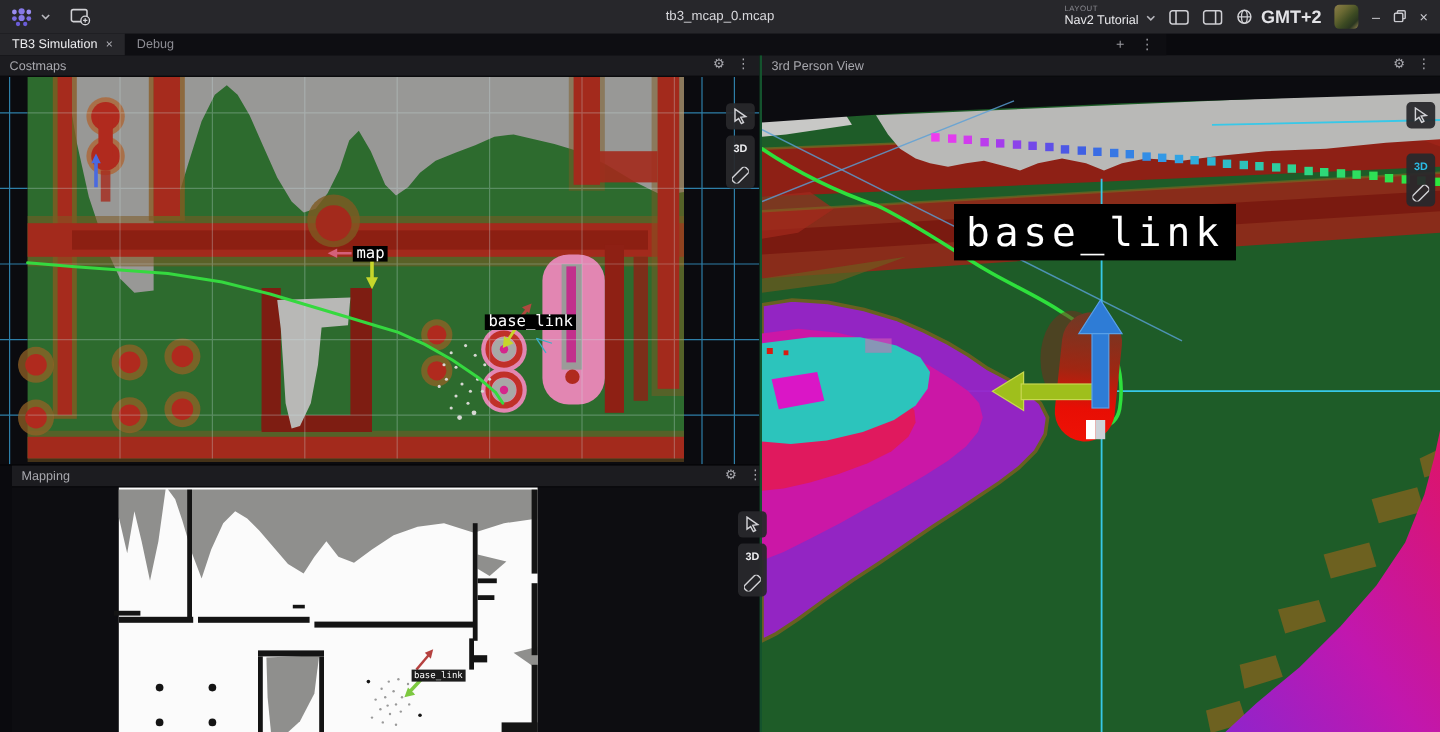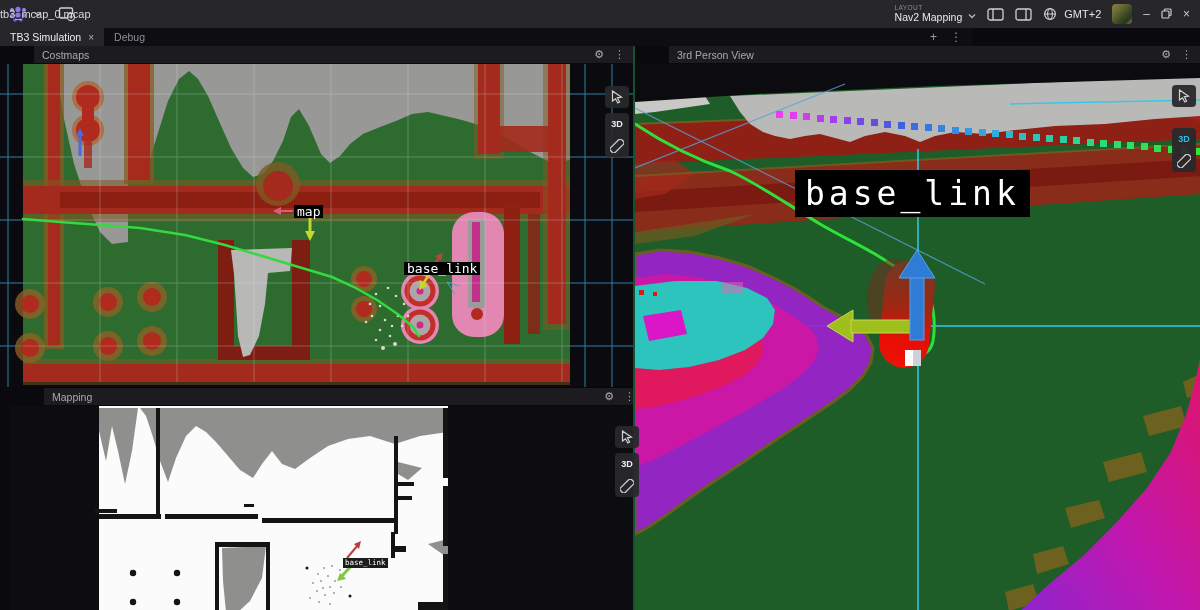--- a/index.html
+++ b/index.html
@@ -3,48 +3,48 @@
 <meta charset="utf-8">
 <style>
   html,body{margin:0;padding:0;background:#000;}
   .app{position:relative;width:1200px;height:610px;background:#0a0a0e;overflow:hidden;
        font-family:"Liberation Sans",sans-serif;-webkit-font-smoothing:antialiased;}
 
   
   .topbar{position:absolute;left:0;top:0;width:1200px;height:28px;background:#27272b;
           display:flex;align-items:center;z-index:30;}
   .tb-left{display:flex;align-items:center;gap:6px;padding-left:8px;}
-  .tb-center{position:absolute;left:0;right:0;font-size:11px;color:#d8d8dc;pointer-events:none;}
+  .tb-center{position:absolute;left:0;right:0;text-align:center;font-size:11px;color:#d8d8dc;pointer-events:none;}
   .tb-right{margin-left:auto;display:flex;align-items:center;gap:11px;padding-right:10px;z-index:2;}
   .layout-block{display:flex;flex-direction:column;line-height:1.05;align-items:flex-start;}
   .layout-label{font-size:6.5px;color:#8b8b92;letter-spacing:.4px;}
   .layout-name{font-size:10.5px;color:#e9e9ec;}
   .tb-icon{display:flex;align-items:center;justify-content:center;}
-  .tz{font-size:11px;color:#e2e2e6;font-weight:normal;}
+  .tz{font-size:15px;color:#e2e2e6;font-weight:bold;}
   .avatar{width:20px;height:20px;border-radius:4px;
           background:linear-gradient(135deg,#8c7d4a 0%,#6b6a33 30%,#3c4a22 60%,#2a3620 80%,#93834e 100%);}
   .winbtn{color:#c9c9cf;font-size:12px;line-height:1;}
 
   
   .tabbar{position:absolute;left:0;top:28px;width:972px;height:18px;background:#0e0e12;
           display:flex;align-items:stretch;z-index:29;}
   .tab{display:flex;align-items:center;gap:7px;padding:0 10px;font-size:10.5px;}
   .tab.active{background:#26262a;color:#ececef;}
   .tab.inactive{color:#8d8d94;}
   .tab-close{color:#b2b2b8;font-size:10px;}
   .tabbar-right{margin-left:auto;display:flex;align-items:center;gap:13px;padding-right:10px;
                 color:#9a9aa0;font-size:12px;}
 
   
   .panel{position:absolute;display:flex;flex-direction:column;background:#0a0a0e;}
   .p-costmaps{left:0;top:46px;width:633px;height:341px;}
   .p-mapping{left:0;top:387px;width:633px;height:223px;border-top:1px solid #060608;padding-left:10px;}
   .p-third{left:633px;top:46px;width:567px;height:577px;border-left:2px solid #14532d;box-sizing:border-box;}
   .phead{flex:0 0 17px;background:#1c1c20;display:flex;align-items:center;padding:0 8px;
-         border-bottom:1px solid #0a0a0d;margin-left:34px;}
+         border-bottom:1px solid #0a0a0d;}
   .ptitle{font-size:10.5px;color:#a8a8ae;}
   .psp{flex:1;}
   .hicon{color:#a8a8ae;font-size:11px;line-height:1;margin-left:10px;}
   .pcontent{position:relative;flex:1;overflow:hidden;background:#0a0a0e;}
   .scene{position:absolute;left:0;top:0;}
 
   
   .pane-toolbar{position:absolute;right:4px;top:10px;display:flex;flex-direction:column;gap:5px;
                 align-items:center;z-index:5;margin-top:12px;}
   .tbtn{width:24px;height:22px;background:rgba(40,40,44,.94);border:none;border-radius:4px;
@@ -94,21 +94,21 @@
         </svg>
       </span>
     </div>
 
     <div class="tb-center">tb3_mcap_0.mcap</div>
 
     <div class="tb-right">
       <div style="display:flex;align-items:center;gap:6px">
         <div class="layout-block">
           <span class="layout-label">LAYOUT</span>
-          <span class="layout-name">Nav2 Mapping</span>
+          <span class="layout-name">Nav2 Tutorial</span>
         </div>
         <span>
           <svg width="8" height="6" viewBox="0 0 8 6">
               <polyline points="1,1.5 4,4.5 7,1.5" fill="none" stroke="#b8b8be" stroke-width="1.3"></polyline>
             </svg>
         </span>
       </div>
       <span class="tb-icon">
         <svg width="17" height="13" viewBox="0 0 17 13">
             <rect x="1" y="1" width="15" height="11" rx="2" fill="none" stroke="#cfcfd4" stroke-width="1.3"></rect>

